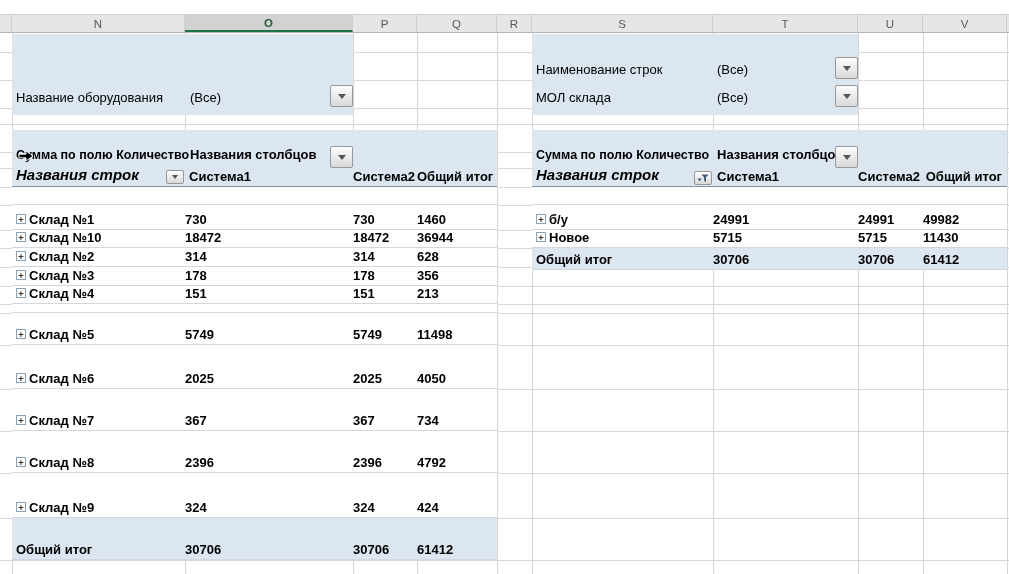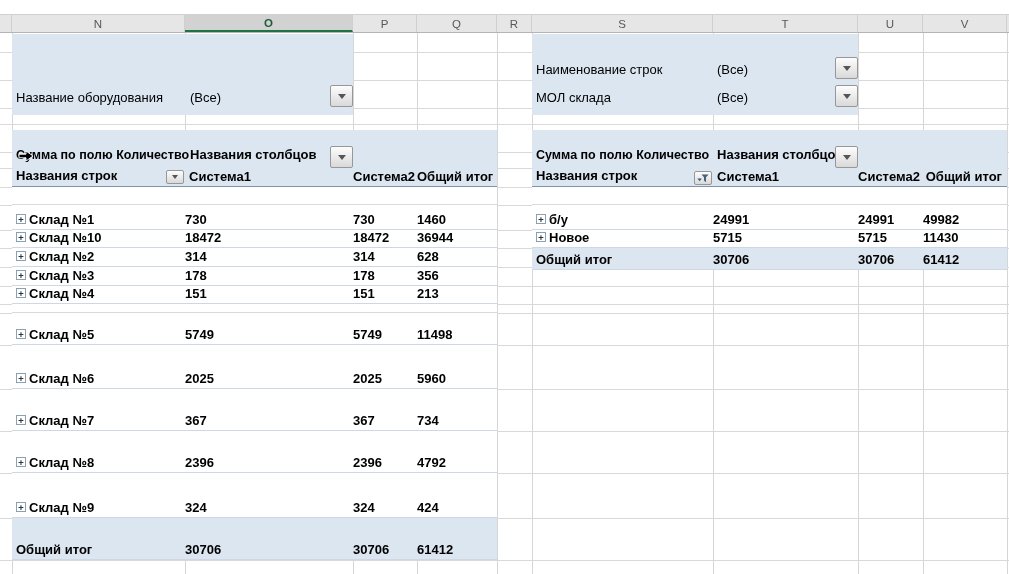--- a/index.html
+++ b/index.html
@@ -33,21 +33,21 @@
   .caret{width:0;height:0;border-left:4px solid transparent;border-right:4px solid transparent;border-top:5px solid #555;}
   .caret.small{border-left-width:3px;border-right-width:3px;border-top-width:4px;}
 
   
   .pivhead{position:absolute;top:130px;height:57px;background:#dce6f1;border-bottom:1px solid #7e93a7;box-sizing:border-box;}
   .ph-left{left:12px;width:485px;}
   .ph-right{left:532px;width:475px;}
   .pivhead .measure{position:absolute;left:4px;top:18px;font-weight:bold;font-size:12.5px;white-space:nowrap;}
   .ph-left .colslabel{position:absolute;left:178px;top:17px;font-weight:bold;font-size:13px;white-space:nowrap;}
   .ph-right .colslabel{position:absolute;left:185px;top:17px;font-weight:bold;font-size:13px;white-space:nowrap;}
-  .rowslabel{position:absolute;left:4px;bottom:3px;font-weight:bold;font-size:13px;white-space:nowrap;}
+  .rowslabel{position:absolute;left:4px;bottom:3px;font-weight:bold;font-size:15px;white-space:nowrap;font-style:italic;}
   .hcells{position:absolute;bottom:0;height:18px;left:0;right:0;display:flex;align-items:flex-end;}
   .hc{box-sizing:border-box;font-weight:bold;font-size:13px;padding-bottom:2px;white-space:nowrap;}
   .hc.hl{padding-left:4px;text-align:left;}
   .hc.hr{padding-right:5px;text-align:right;}
 
   
   .pivdata{position:absolute;top:187px;background:#fff;}
   .pd-left{left:12px;width:485px;}
   .pd-right{left:532px;width:475px;}
   .prow{display:flex;align-items:flex-end;box-sizing:border-box;border-bottom:1px solid #cfd8e2;}
@@ -255,21 +255,21 @@
     </div>
     <div class="prow" style="height:44px">
       <div class="c lblc">
           <span class="expand">
             <span class="plus">+</span>
           </span>
           <span>Склад №6</span>
         </div>
       <div class="c v v1">2025</div>
       <div class="c v v2">2025</div>
-      <div class="c v v3">5960</div>
+      <div class="c v v3">4050</div>
     </div>
     <div class="prow" style="height:42px">
       <div class="c lblc">
           <span class="expand">
             <span class="plus">+</span>
           </span>
           <span>Склад №7</span>
         </div>
       <div class="c v v1">367</div>
       <div class="c v v2">367</div>

